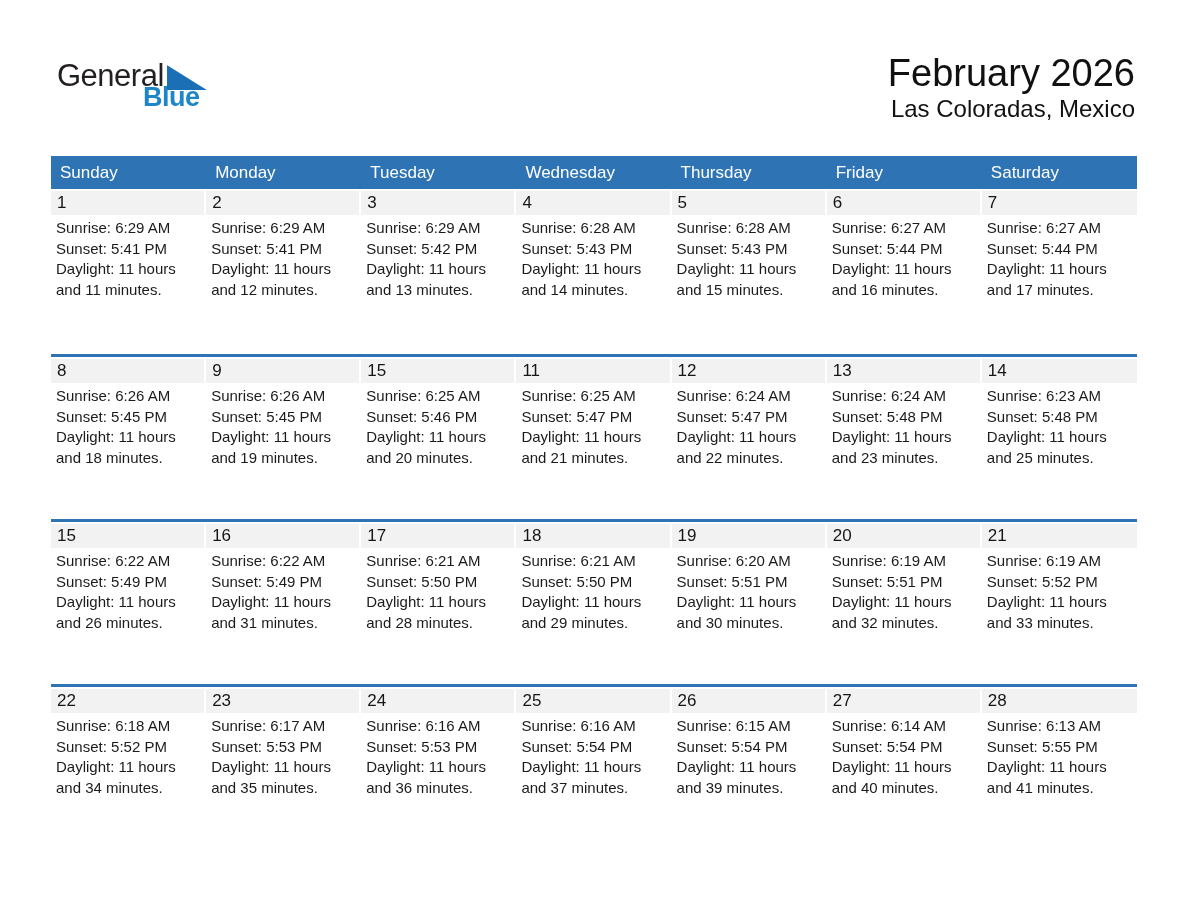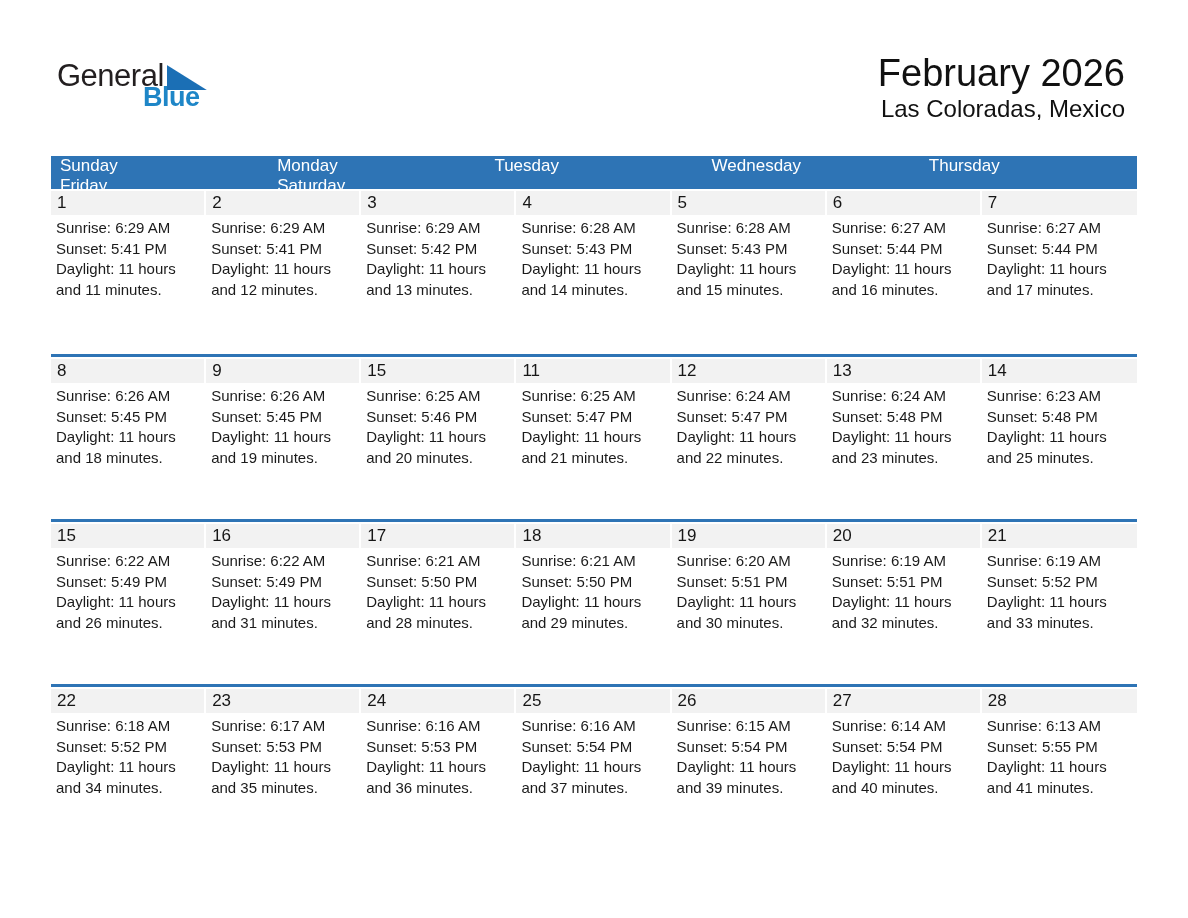--- a/index.html
+++ b/index.html
@@ -20,27 +20,27 @@
   .logo{position:absolute;left:57px;top:60px;line-height:1;}
   .logo-row{display:flex;align-items:flex-end;}
   .logo-general{font-size:31px;font-weight:400;color:var(--logo-dark);letter-spacing:-0.5px;}
   .logo-triangle{display:inline-block;width:40px;height:25px;margin-left:3px;margin-bottom:1px;
     background:var(--logo-tri);
     clip-path:polygon(0 0,100% 100%,0 100%);}
   .logo-blue{display:block;margin-left:86px;margin-top:-7px;font-size:27px;font-weight:700;
     color:var(--logo-blue);letter-spacing:-0.5px;}
 
   
-  .titles{position:absolute;right:63px;top:52px;text-align:right;}
+  .titles{position:absolute;right:53px;top:52px;text-align:right;}
   .month-title{font-size:38px;font-weight:400;color:#111;letter-spacing:0;}
   .location-subtitle{font-size:24px;font-weight:400;color:#111;}
 
   
   .calendar{position:absolute;left:51px;top:156px;width:1086px;}
-  .weekday-header{display:grid;grid-template-columns:repeat(5,1fr);
+  .weekday-header{display:grid;grid-template-columns:repeat(7,1fr);
     background:var(--header-blue);height:33px;}
   .weekday-cell{color:#ffffff;font-size:17px;font-weight:400;
     display:flex;align-items:center;padding-left:9px;}
 
   .week-row{display:grid;grid-template-columns:repeat(7,1fr);height:165px;}
   .week-row.bordered{border-top:3px solid var(--line-blue);}
   .day-cell{overflow:hidden;}
   .day-band{height:24px;margin-top:2px;margin-right:2px;background:var(--band-gray);
     font-size:17px;line-height:24px;padding-left:6px;color:#161616;}
   .day-cell:last-child .day-band{margin-right:0;}

